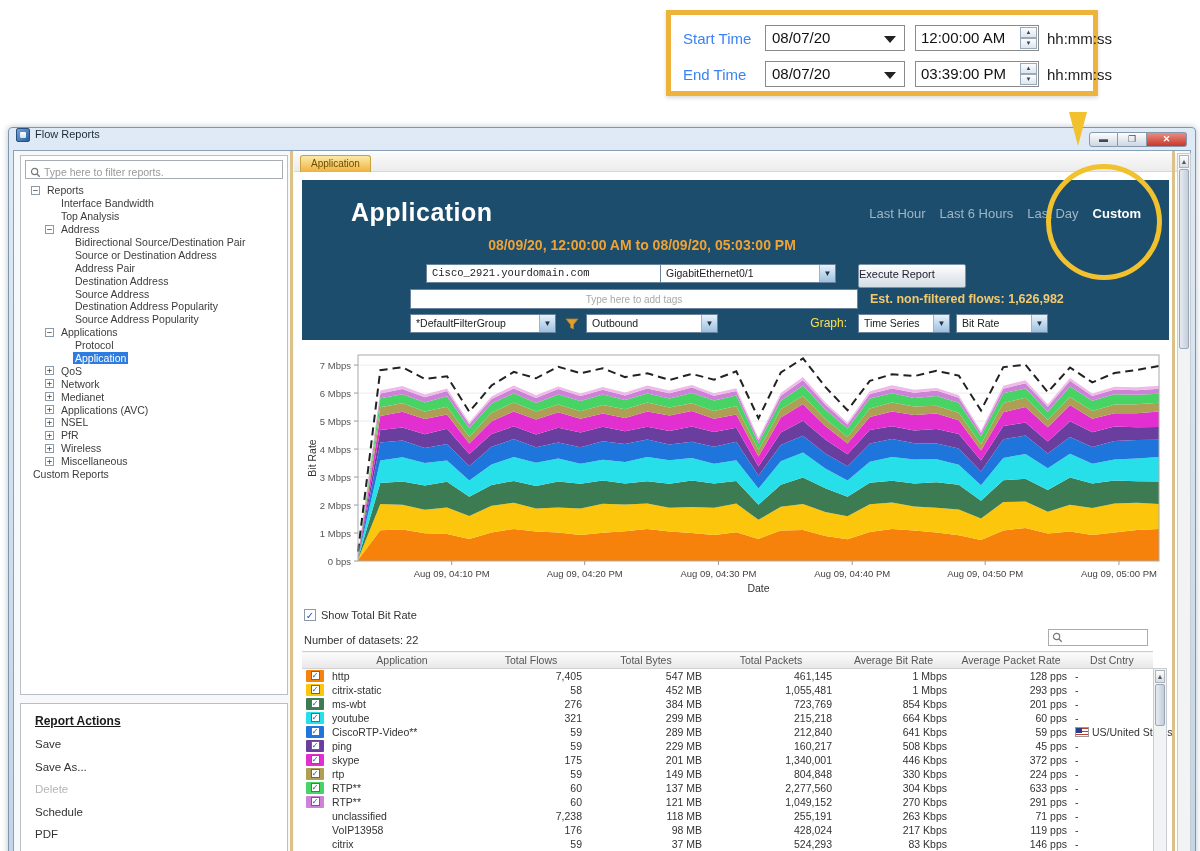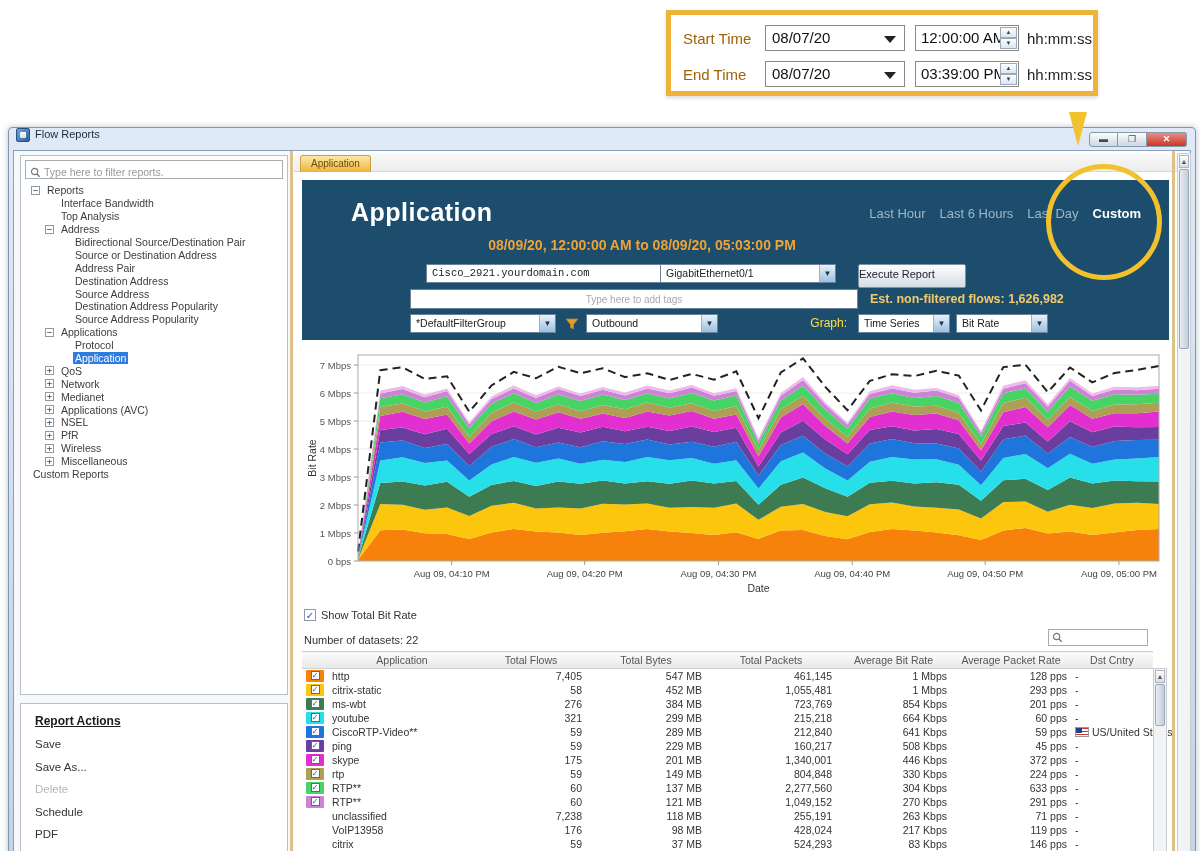--- a/index.html
+++ b/index.html
@@ -5,26 +5,26 @@
   * { margin:0; padding:0; box-sizing:border-box; }
   html,body { background:#fff; }
   body { font-family:"Liberation Sans", sans-serif; }
   #stage { position:relative; width:1200px; height:851px; overflow:hidden; background:#fff; }
 
   
   .callout { position:absolute; left:666px; top:10px; width:432px; height:86px;
     background:#fff; border:5px solid #eeb33b; box-shadow:0 2px 4px rgba(0,0,0,.15); z-index:60; }
   .co-row { position:absolute; left:12px; height:26px; display:flex; align-items:center; }
   .co-row.r1 { top:10px; } .co-row.r2 { top:46px; }
-  .co-label { width:82px; font-size:15px; color:#a16207; }
+  .co-label { width:82px; font-size:15px; color:#3b82f6; }
   .co-combo { width:140px; height:26px; border:1px solid #8a8a8a; background:#fff; position:relative;
     font-size:15px; color:#111; line-height:24px; padding-left:6px; margin-right:10px; }
   .co-combo .car { position:absolute; right:8px; top:10px; width:0; height:0;
     border-left:6px solid transparent; border-right:6px solid transparent; border-top:7px solid #222; }
-  .co-time { width:104px; height:26px; border:1px solid #8a8a8a; background:#fff; position:relative;
+  .co-time { width:124px; height:26px; border:1px solid #8a8a8a; background:#fff; position:relative;
     font-size:15px; color:#111; line-height:24px; padding-left:5px; margin-right:8px; }
   .spinner { position:absolute; right:1px; top:1px; width:17px; height:22px; display:flex; flex-direction:column; }
   .spinner span { flex:1; border:1px solid #9ab; background:linear-gradient(#fdfdfd,#dde5ee);
     font-size:6px; line-height:9px; text-align:center; color:#345; }
   .co-fmt { font-size:15px; color:#222; }
 
   .annot-arrow { position:absolute; left:1069px; top:112px; width:0; height:0; z-index:70;
     border-left:9px solid transparent; border-right:9px solid transparent; border-top:34px solid #f2c12e; }
   .annot-circle { position:absolute; left:1046px; top:164px; width:116px; height:116px;
     border:5px solid #f2c12e; border-radius:50%; z-index:70; pointer-events:none; }

